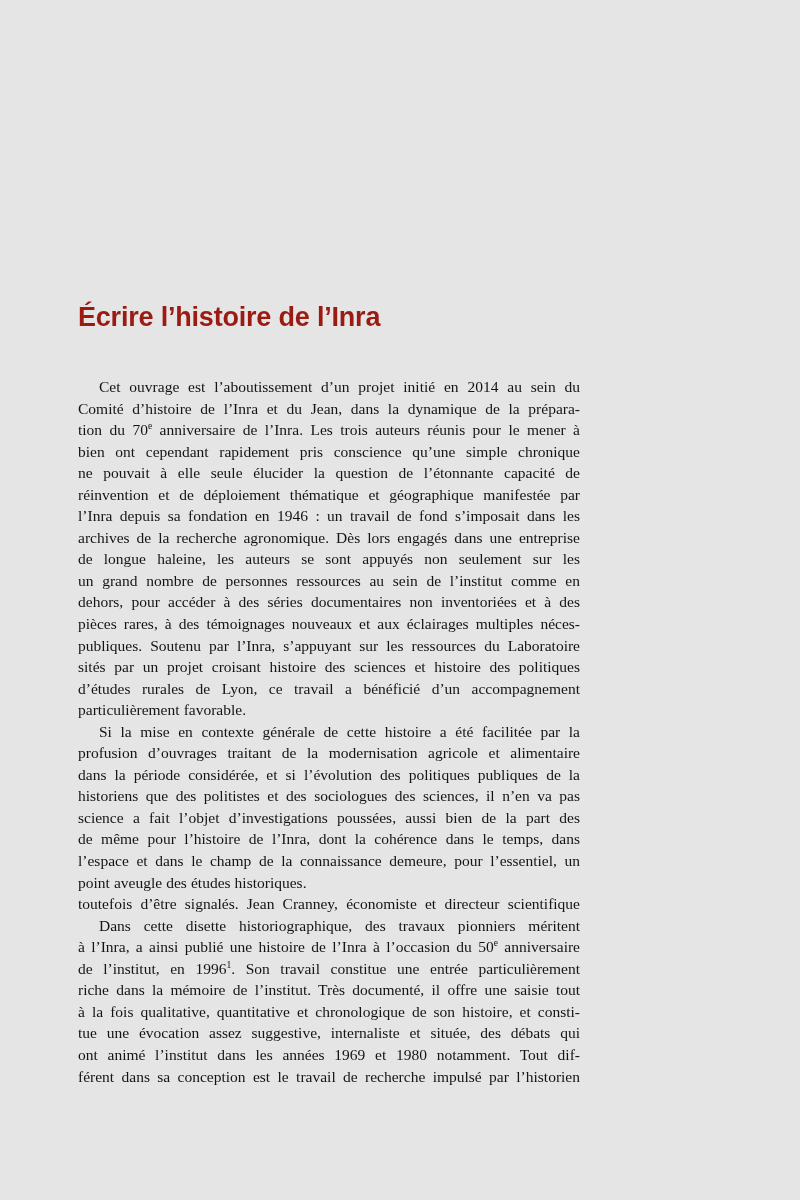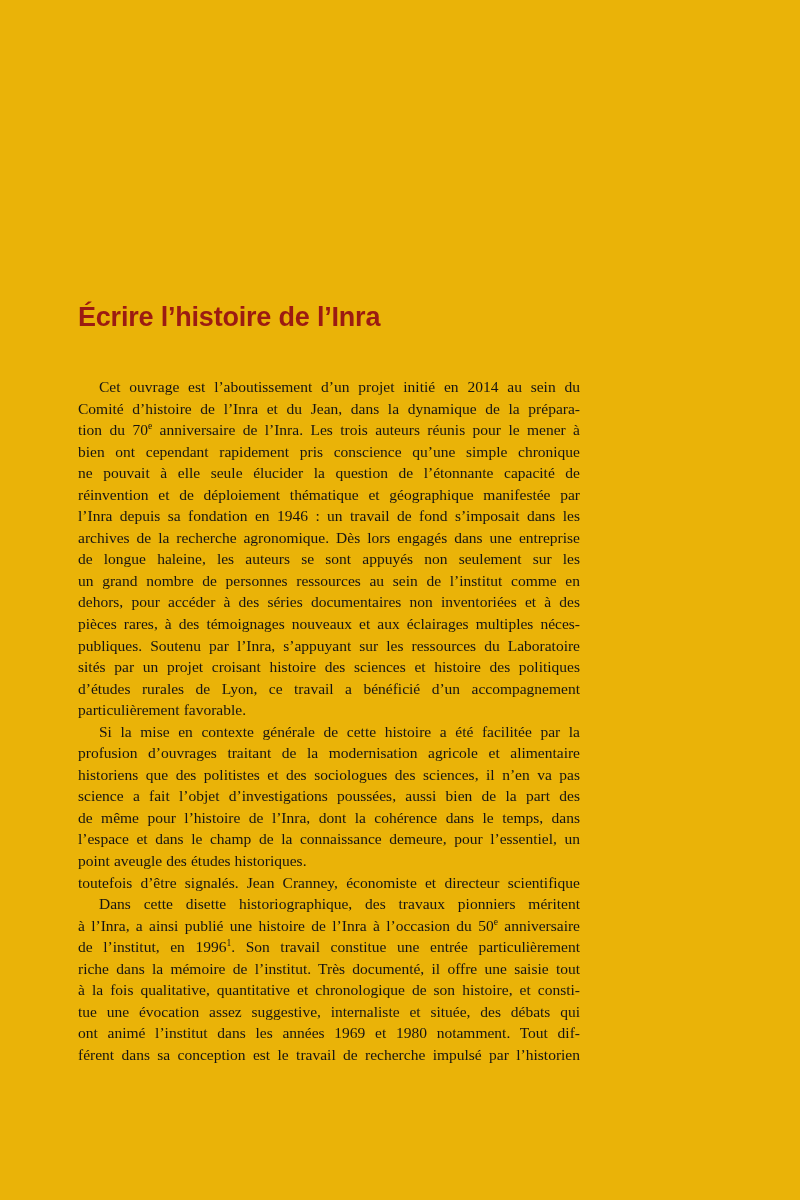--- a/index.html
+++ b/index.html
@@ -4,21 +4,21 @@
 <style>
   html, body {
     margin: 0;
     padding: 0;
     background: #ffffff;
   }
   .page {
     position: relative;
     width: 800px;
     height: 1200px;
-    background: #eab308;
+    background: #e5e5e5;
     overflow: hidden;
     font-family: "Liberation Serif", "DejaVu Serif", serif;
     color: #161413;
   }
   .content {
     position: absolute;
     left: 78px;
     top: 302px;
     width: 502px;
   }
@@ -78,20 +78,21 @@
           <div class="line">dehors, pour accéder à des séries documentaires non inventoriées et à des</div>
           <div class="line">pièces rares, à des témoignages nouveaux et aux éclairages multiples néces-</div>
           <div class="line">publiques. Soutenu par l’Inra, s’appuyant sur les ressources du Laboratoire</div>
           <div class="line">sités par un projet croisant histoire des sciences et histoire des politiques</div>
           <div class="line">d’études rurales de Lyon, ce travail a bénéficié d’un accompagnement</div>
           <div class="line last">particulièrement favorable.</div>
         </div>
         <div class="paragraph">
           <div class="line first">Si la mise en contexte générale de cette histoire a été facilitée par la</div>
           <div class="line">profusion d’ouvrages traitant de la modernisation agricole et alimentaire</div>
+          <div class="line">dans la période considérée, et si l’évolution des politiques publiques de la</div>
           <div class="line">historiens que des politistes et des sociologues des sciences, il n’en va pas</div>
           <div class="line">science a fait l’objet d’investigations poussées, aussi bien de la part des</div>
           <div class="line">de même pour l’histoire de l’Inra, dont la cohérence dans le temps, dans</div>
           <div class="line">l’espace et dans le champ de la connaissance demeure, pour l’essentiel, un</div>
           <div class="line last">point aveugle des études historiques.</div>
         </div>
         <div class="paragraph">
           <div class="line">toutefois d’être signalés. Jean Cranney, économiste et directeur scientifique</div>
           <div class="line first">Dans cette disette historiographique, des travaux pionniers méritent</div>
           <div class="line">à l’Inra, a ainsi publié une histoire de l’Inra à l’occasion du 50<sup>e</sup> anniversaire</div>

